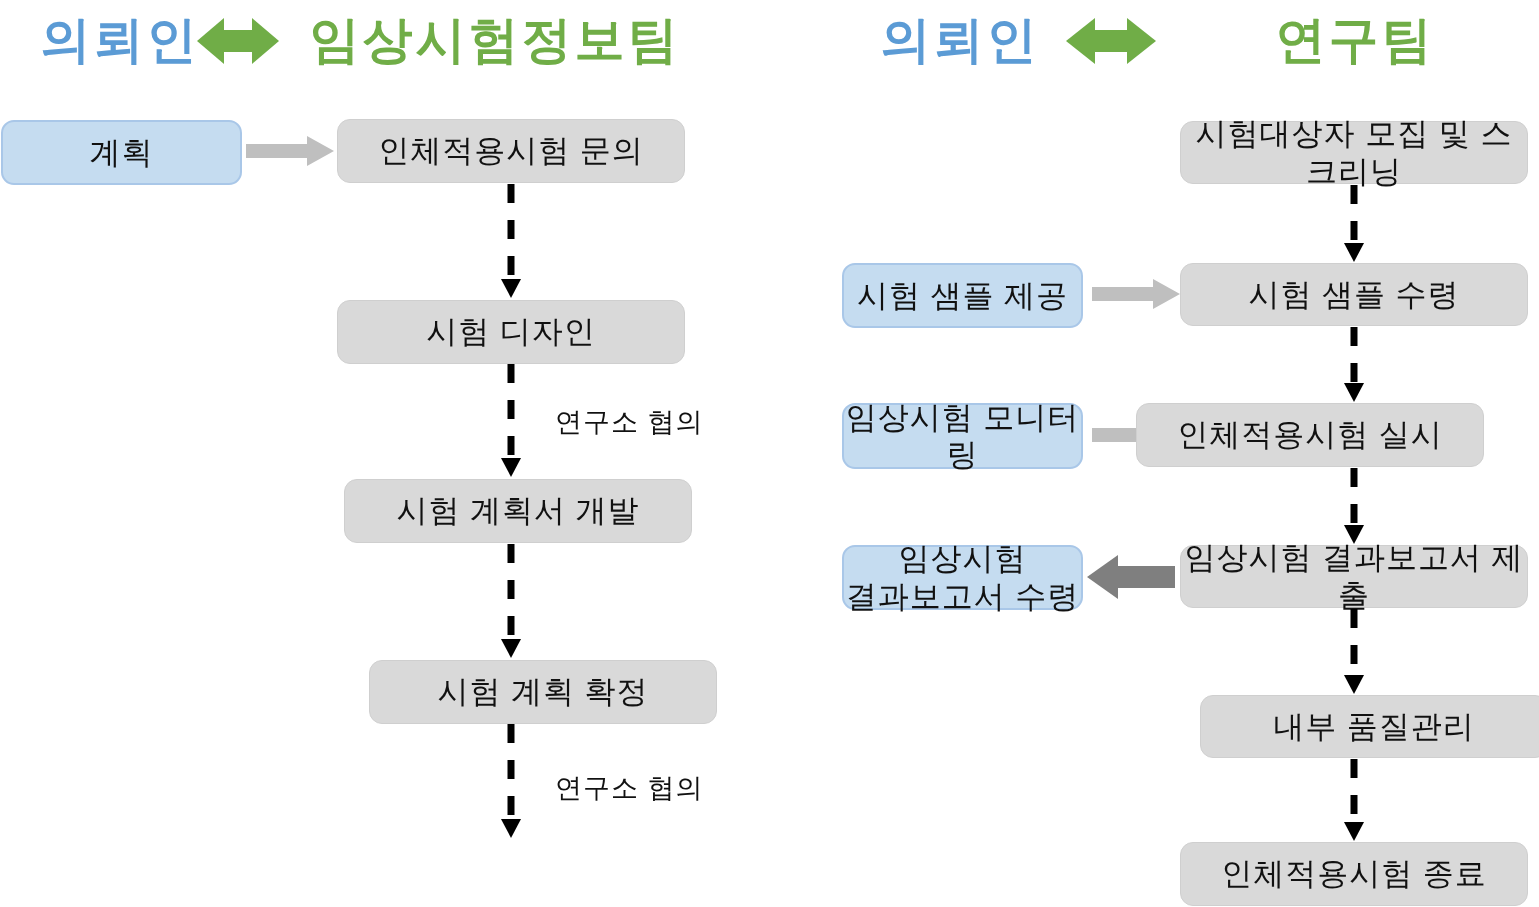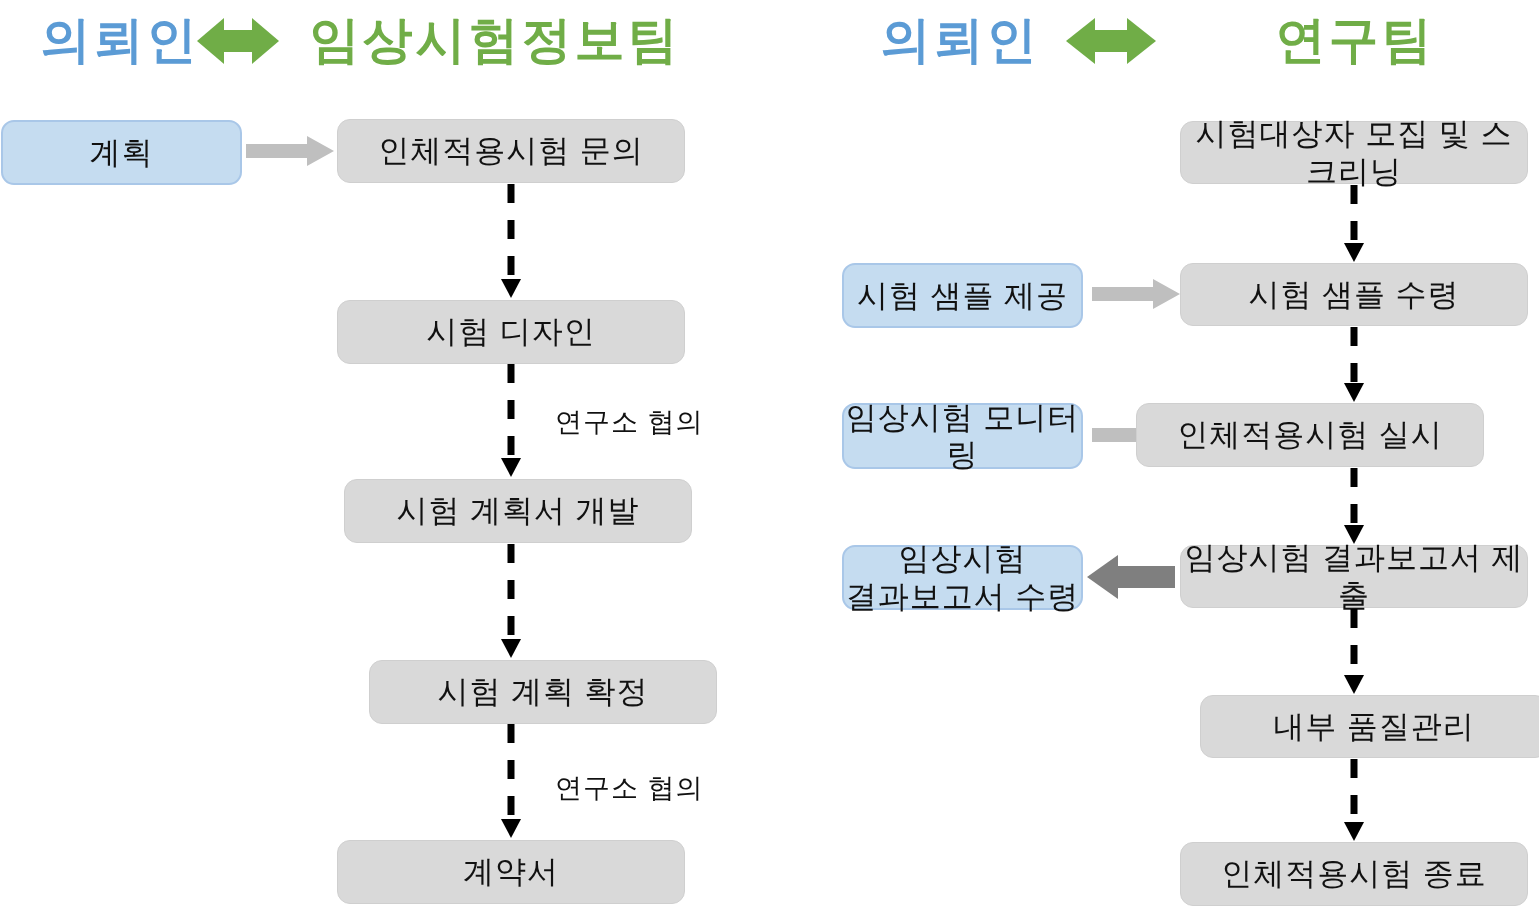--- a/index.html
+++ b/index.html
@@ -85,23 +85,20 @@
     <span>시험 계획 확정</span>
   </div>
 
   <svg class="icon" style="left:498px; top:724px;" width="26" height="114" viewBox="0 0 26 114">
     <line class="dash-line" x1="13" y1="0" x2="13" y2="95"></line>
     <polygon class="head-fill" points="3,95 23,95 13,114"></polygon>
   </svg>
 
   <div class="note" style="left:555px; top:770px; width:150px;">연구소 협의</div>
 
-  <div class="box process" style="left:337px; top:840px; width:346px; height:62px;">
-    <span>계약서</span>
-  </div>
 
   <div class="hdr client" style="left:880px; top:13px; width:160px;">의뢰인</div>
 
   <svg class="icon" style="left:1066px; top:16px;" width="90" height="50" viewBox="0 0 90 50">
     <polygon class="green-fill" points="0,25 29,2 29,48"></polygon>
     <rect class="green-fill" x="27" y="14" width="36" height="22"></rect>
     <polygon class="green-fill" points="90,25 61,2 61,48"></polygon>
   </svg>
 
   <div class="hdr team" style="left:1255px; top:13px; width:200px;">연구팀</div>

